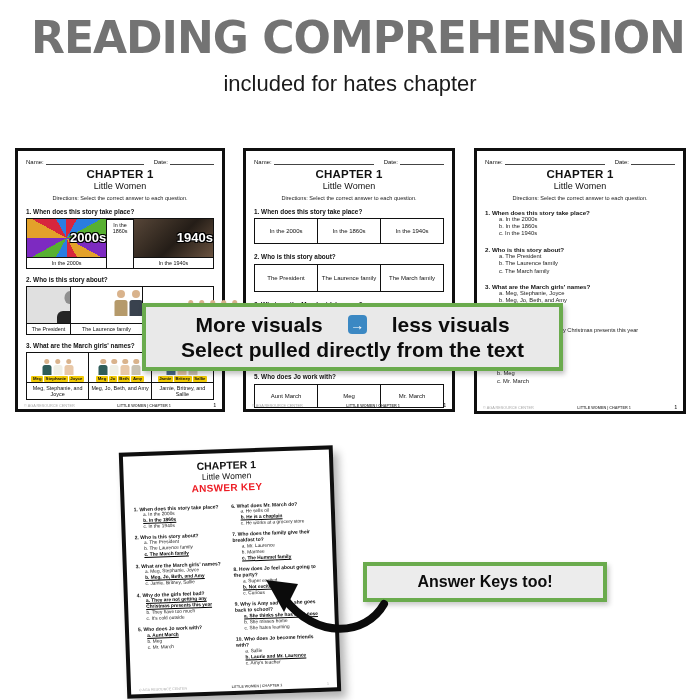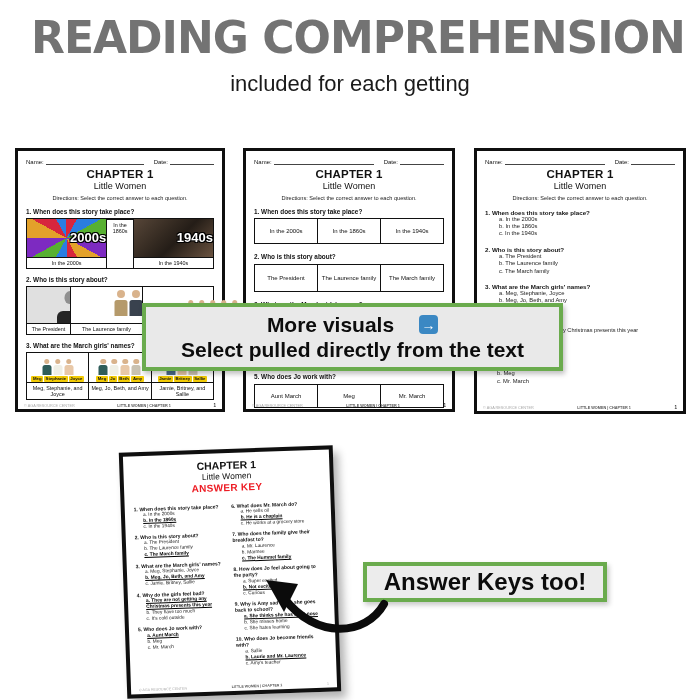--- a/index.html
+++ b/index.html
@@ -88,31 +88,31 @@
   .akq { font-size:5px; font-weight:bold; line-height:1.25; margin-top:4.5px; }
   .ako { font-size:4.8px; line-height:1.25; padding-left:9px; color:#222; }
   .ako.correct { font-weight:bold; text-decoration:underline; color:#000; }
   .ak-foot { position:absolute; left:8px; right:8px; bottom:2px; display:flex; justify-content:space-between; font-size:3.6px; color:#aaa; }
   .ak-foot .c { color:#555; font-weight:bold; }
 
   
   .callout { position:absolute; left:363px; top:562px; width:244px; height:40px; z-index:5;
              background:#ececec; border:4px solid #6aab4d; box-shadow:2px 3px 5px rgba(0,0,0,.22);
              display:flex; align-items:center; justify-content:center;
-             font-weight:bold; font-size:24px; color:#0c0c0c; }
+             font-weight:bold; font-size:16px; color:#0c0c0c; }
   .curve-arrow { position:absolute; left:252px; top:552px; z-index:6; }
 </style>
 </head>
 <body>
 
 <div id="stage">
 
   <div class="title">READING COMPREHENSION</div>
   <div class="subtitle">
-    <div>included for each getting</div>
+    <div>included for hates chapter</div>
   </div>
 
   <div class="sheet" style="left:15px; top:148px; width:210px; height:264px;">
     <div class="sheet-inner">
       <div class="nd">
         <span>Name:</span>
           <span class="ln long"></span>
         <span>Date:</span>
           <span class="ln short"></span>
       </div>
@@ -373,20 +373,21 @@
         <span class="c">LITTLE WOMEN | CHAPTER 1</span>
         <span class="p">1</span>
       </div>
     </div>
   </div>
 
   <div class="banner">
     <div class="l1">
       <span>More visuals</span>
       <span class="arrow-chip">→</span>
+      <span>less visuals</span>
     </div>
     <div class="l2">Select pulled directly from the text</div>
   </div>
 
   <div class="akey">
     <div class="akey-inner">
       <div class="ak-chap">CHAPTER 1</div>
       <div class="ak-book">Little Women</div>
       <div class="ak-label">ANSWER KEY</div>
       <div class="ak-cols">

